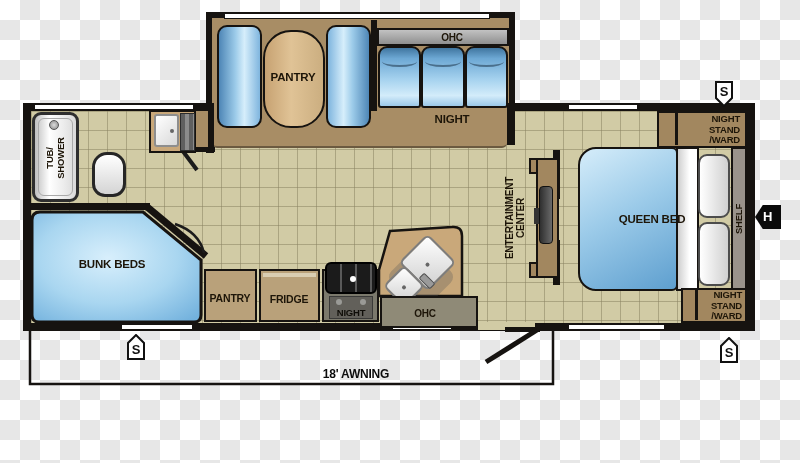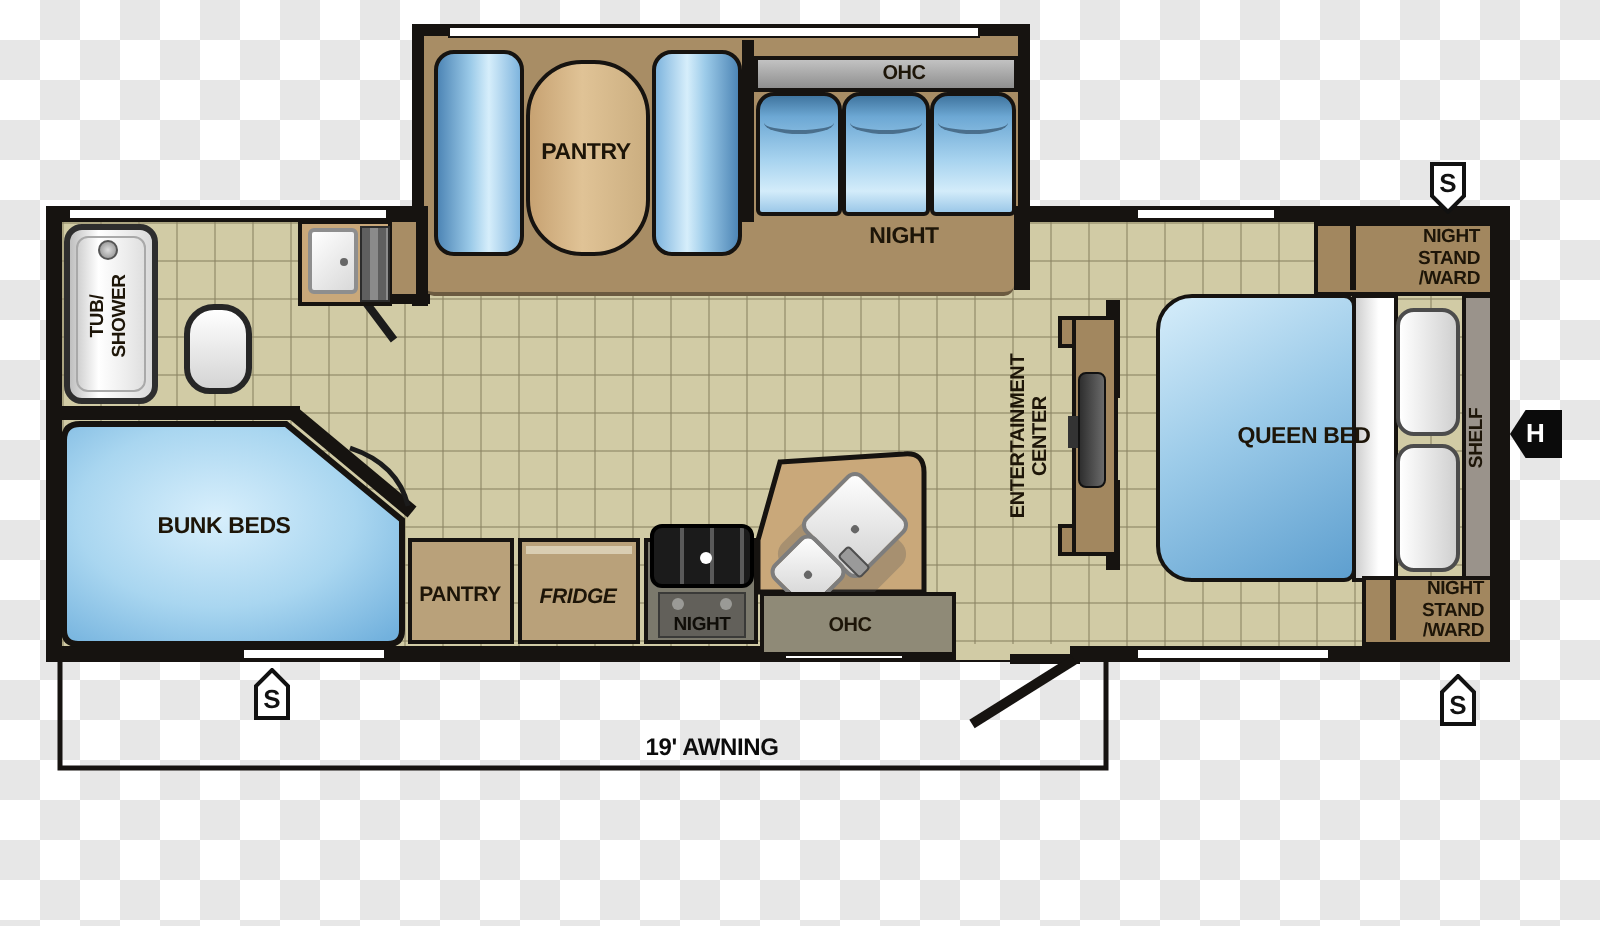--- a/index.html
+++ b/index.html
@@ -138,21 +138,21 @@
         <div class="seam"></div>
       </div>
   </div>
   <div class="lbl sz115" style="left:452px;top:119px;">NIGHT</div>
 
   <div class="abs cab" style="left:204px;top:269px;width:53px;height:53px;"></div>
   <div class="lbl sz105" style="left:230px;top:298px;">PANTRY</div>
   <div class="abs cab" style="left:259px;top:269px;width:61px;height:53px;">
     <div style="position:absolute;left:2px;top:2px;right:2px;height:4px;background:#d9cdb2;"></div>
   </div>
-  <div class="lbl sz105" style="left:289px;top:299px;font-style:italic;">FRIDGE</div>
+  <div class="lbl sz105" style="left:289px;top:299px;">FRIDGE</div>
   <div class="abs" style="left:322px;top:269px;width:57px;height:53px;background:#7b796c;border:2px solid #161310;box-sizing:border-box;"></div>
   <div class="abs" style="left:325px;top:262px;width:52px;height:32px;background-color:#1b1b1b;background-image:repeating-linear-gradient(90deg,transparent 0 13px,#5a5a5a 13px 15px);border:2px solid #000;border-radius:6px;box-sizing:border-box;">
     <div style="position:absolute;left:23px;top:12px;width:6px;height:6px;border-radius:50%;background:#fff;"></div>
   </div>
   <div class="abs" style="left:329px;top:296px;width:44px;height:23px;background:#62605a;border:1px solid #3a3a38;box-sizing:border-box;">
     <div class="dot" style="left:6px;top:2px;width:6px;height:6px;background:#9a9a96;"></div>
     <div class="dot" style="left:30px;top:2px;width:6px;height:6px;background:#9a9a96;"></div>
   </div>
   <div class="lbl sz95" style="left:351px;top:313px;color:#0f0d08;">NIGHT</div>
 
@@ -197,21 +197,21 @@
   </div>
   <div class="abs tan" style="left:681px;top:288px;width:66px;height:35px;">
     <div style="position:absolute;left:12px;top:0;width:2.5px;height:30px;background:#161310;"></div>
   </div>
   <div class="nstext" style="left:682px;top:290px;width:60px;">
     <div>NIGHT</div>
     <div>STAND</div>
     <div>/WARD</div>
   </div>
 
-  <div class="lbl sz12" style="left:356px;top:374px;color:#0c0c0c;">19' AWNING</div>
+  <div class="lbl sz12" style="left:356px;top:374px;color:#0c0c0c;">18' AWNING</div>
 
   <div class="sbadge" style="left:715px;top:81px;">
     <svg width="18" height="26">
         <polygon points="1,1 17,1 17,17 9,25 1,17" fill="#ffffff" stroke="#111" stroke-width="2"></polygon>
       </svg>
     <span style="top:3px;">S</span>
   </div>
   <div class="sbadge" style="left:127px;top:334px;">
     <svg width="18" height="26">
         <polygon points="9,1 17,9 17,25 1,25 1,9" fill="#ffffff" stroke="#111" stroke-width="2"></polygon>

